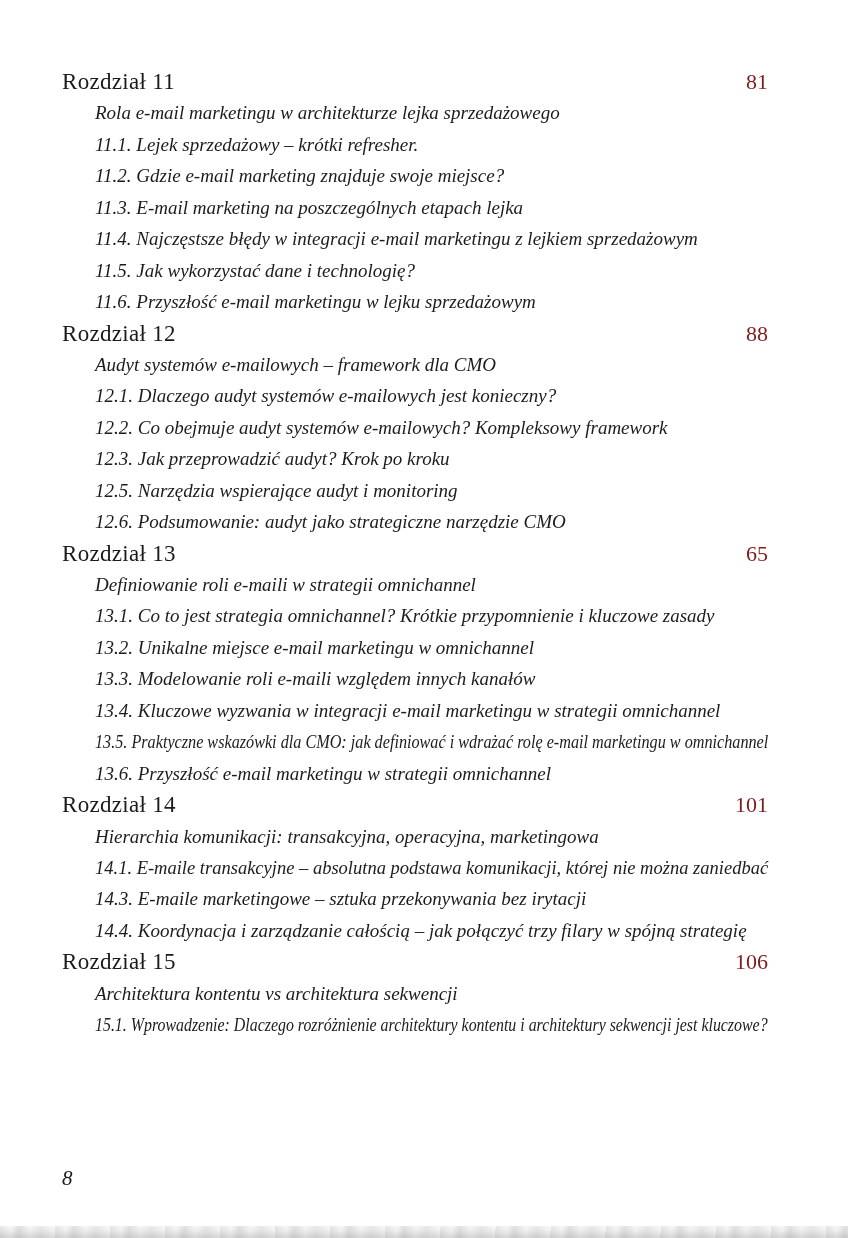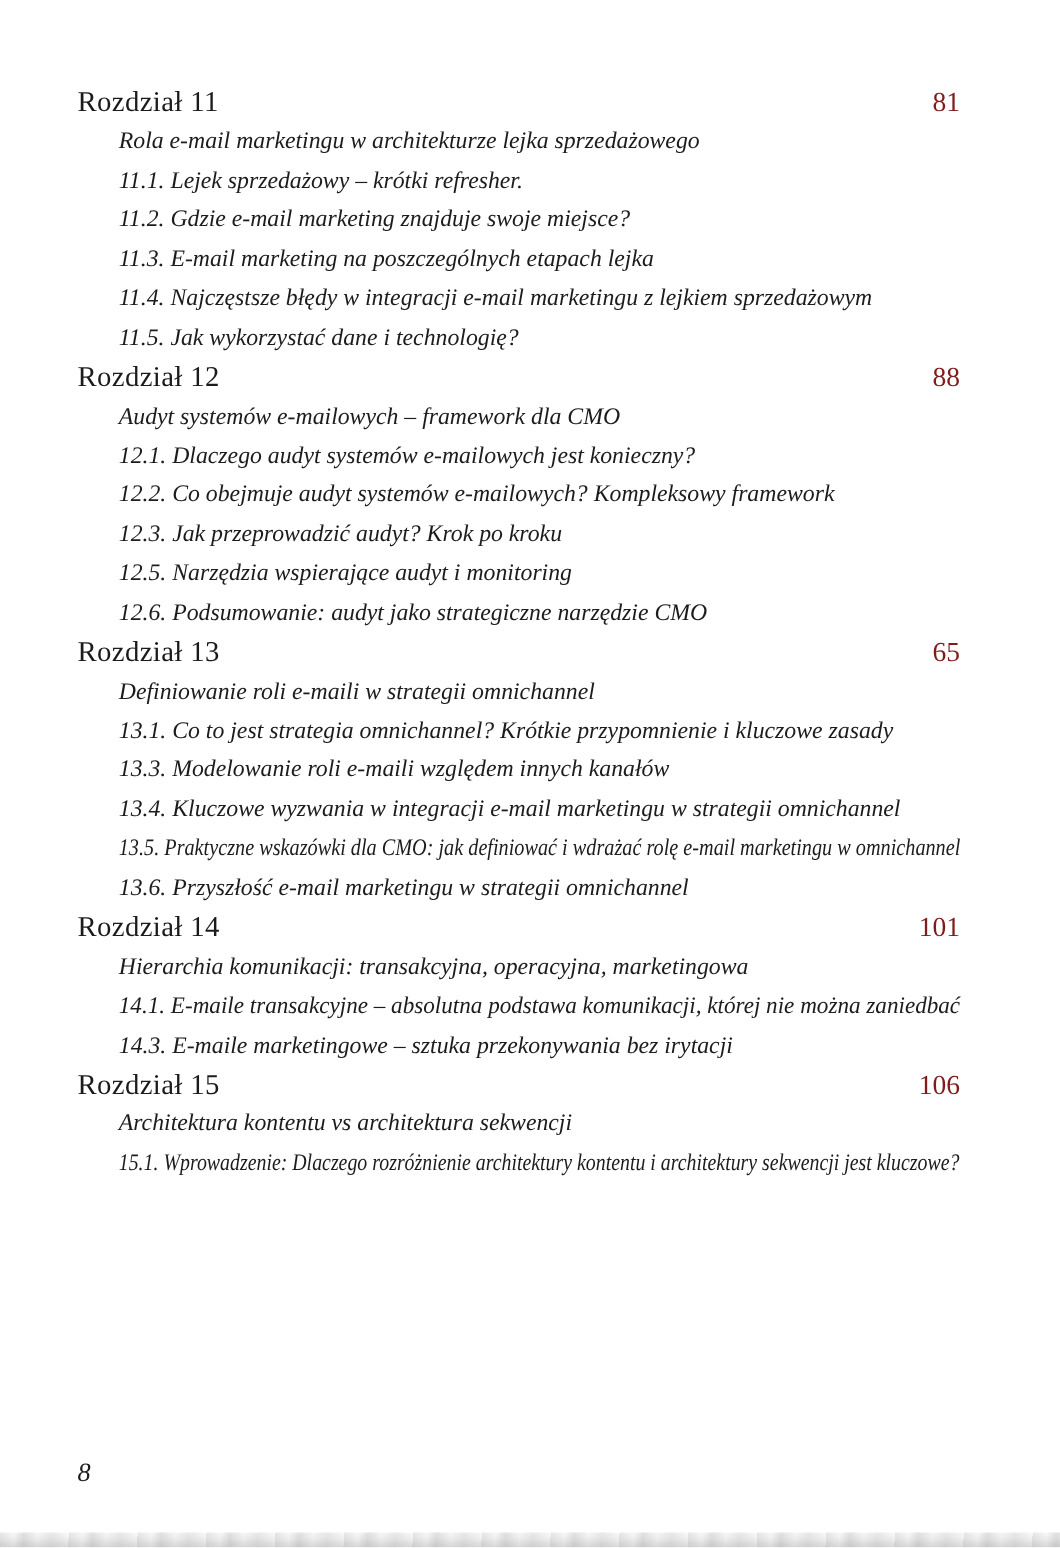--- a/index.html
+++ b/index.html
@@ -85,53 +85,56 @@
         <div class="chapter-row">
           <span class="chapter-title">Rozdział 11</span>
           <span class="chapter-page">81</span>
         </div>
         <div class="toc-line">Rola e-mail marketingu w architekturze lejka sprzedażowego</div>
         <div class="toc-line">11.1. Lejek sprzedażowy – krótki refresher.</div>
         <div class="toc-line">11.2. Gdzie e-mail marketing znajduje swoje miejsce?</div>
         <div class="toc-line">11.3. E-mail marketing na poszczególnych etapach lejka</div>
         <div class="toc-line">11.4. Najczęstsze błędy w integracji e-mail marketingu z lejkiem sprzedażowym</div>
         <div class="toc-line">11.5. Jak wykorzystać dane i technologię?</div>
+        <div class="toc-line">11.6. Przyszłość e-mail marketingu w lejku sprzedażowym</div>
       </section>
       <section class="chapter">
         <div class="chapter-row">
           <span class="chapter-title">Rozdział 12</span>
           <span class="chapter-page">88</span>
         </div>
         <div class="toc-line">Audyt systemów e-mailowych – framework dla CMO</div>
         <div class="toc-line">12.1. Dlaczego audyt systemów e-mailowych jest konieczny?</div>
         <div class="toc-line">12.2. Co obejmuje audyt systemów e-mailowych? Kompleksowy framework</div>
         <div class="toc-line">12.3. Jak przeprowadzić audyt? Krok po kroku</div>
         <div class="toc-line">12.5. Narzędzia wspierające audyt i monitoring</div>
         <div class="toc-line">12.6. Podsumowanie: audyt jako strategiczne narzędzie CMO</div>
       </section>
       <section class="chapter">
         <div class="chapter-row">
           <span class="chapter-title">Rozdział 13</span>
           <span class="chapter-page">65</span>
         </div>
         <div class="toc-line">Definiowanie roli e-maili w strategii omnichannel</div>
         <div class="toc-line">13.1. Co to jest strategia omnichannel? Krótkie przypomnienie i kluczowe zasady</div>
+        <div class="toc-line">13.2. Unikalne miejsce e-mail marketingu w omnichannel</div>
         <div class="toc-line">13.3. Modelowanie roli e-maili względem innych kanałów</div>
         <div class="toc-line">13.4. Kluczowe wyzwania w integracji e-mail marketingu w strategii omnichannel</div>
         <div class="toc-line" style="transform: scaleX(0.851899); transform-origin: 0px 50%;">13.5. Praktyczne wskazówki dla CMO: jak definiować i wdrażać rolę e-mail marketingu w omnichannel</div>
         <div class="toc-line">13.6. Przyszłość e-mail marketingu w strategii omnichannel</div>
       </section>
       <section class="chapter">
         <div class="chapter-row">
           <span class="chapter-title">Rozdział 14</span>
           <span class="chapter-page">101</span>
         </div>
         <div class="toc-line">Hierarchia komunikacji: transakcyjna, operacyjna, marketingowa</div>
         <div class="toc-line" style="transform: scaleX(0.973951); transform-origin: 0px 50%;">14.1. E-maile transakcyjne – absolutna podstawa komunikacji, której nie można zaniedbać</div>
         <div class="toc-line">14.3. E-maile marketingowe – sztuka przekonywania bez irytacji</div>
+        <div class="toc-line">14.4. Koordynacja i zarządzanie całością – jak połączyć trzy filary w spójną strategię</div>
       </section>
       <section class="chapter">
         <div class="chapter-row">
           <span class="chapter-title">Rozdział 15</span>
           <span class="chapter-page">106</span>
         </div>
         <div class="toc-line">Architektura kontentu vs architektura sekwencji</div>
         <div class="toc-line" style="transform: scaleX(0.836025); transform-origin: 0px 50%;">15.1. Wprowadzenie: Dlaczego rozróżnienie architektury kontentu i architektury sekwencji jest kluczowe?</div>
       </section>
     </main>

